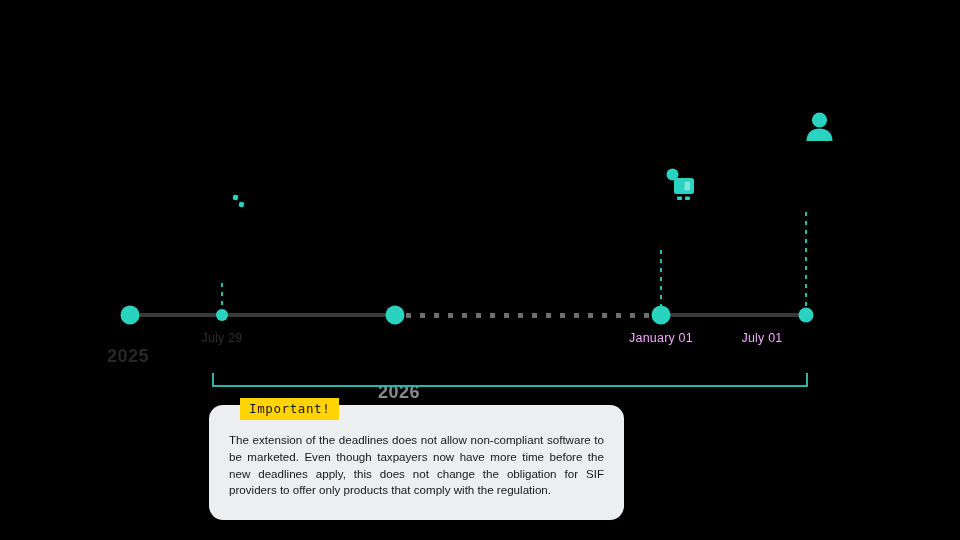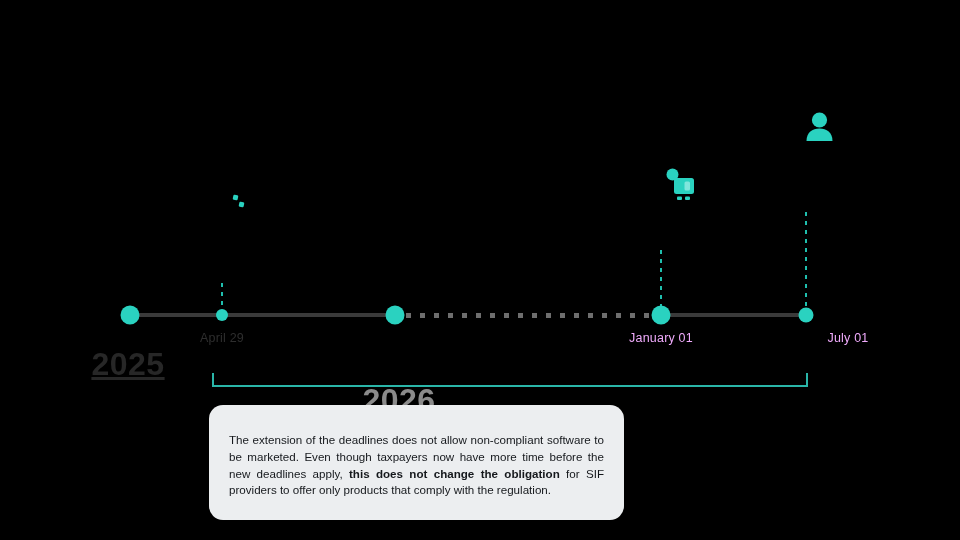--- a/index.html
+++ b/index.html
@@ -70,25 +70,24 @@
     font-size: 12.5px;
     letter-spacing: 0.2px;
     white-space: nowrap;
   }
   .date-label.dim    { color: #2e2e2e; }
   .date-label.bright { color: #f0abfc; }
 
   .year-label {
     position: absolute;
     transform: translateX(-50%);
-    font-size: 32px;
+    font-size: 18px;
     font-weight: 700;
     letter-spacing: 0.5px;
     white-space: nowrap;
-    text-decoration: underline;
   }
   .year-label.dim    { color: #272727; }
   .year-label.bright { color: #8b8b8b; margin-top: 36px; }
 
   
   .bracket {
     position: absolute;
     border: 2px solid #2ab5a8;
     border-top: none;
     box-sizing: border-box;
@@ -112,21 +111,21 @@
     padding: 3px 9px 4px 9px;
     white-space: nowrap;
   }
   .card-body {
     position: absolute;
     color: #15181c;
     font-size: 11.6px;
     line-height: 16.8px;
     text-align: justify;
   }
-  .card-body b { font-weight: 700; }
+  .card-body b { font-weight: 400; }
 
   
   .deco { position: absolute; }
   .deco svg { display: block; }
 </style>
 </head>
 <body>
 
 <div id="stage">
 
@@ -169,29 +168,30 @@
 
   <div id="nodes-layer">
       <div class="node big" style="left: 130px; top: 315px;"></div>
       <div class="node small" style="left: 222px; top: 315px;"></div>
       <div class="node big" style="left: 395px; top: 315px;"></div>
       <div class="node big" style="left: 661px; top: 315px;"></div>
       <div class="node mid" style="left: 806px; top: 315px;"></div>
     </div>
 
   <div id="date-labels-layer">
-      <div class="date-label dim" style="left: 222px; top: 331px;">April 29</div>
+      <div class="date-label dim" style="left: 222px; top: 331px;">July 29</div>
       <div class="date-label bright" style="left: 661px; top: 331px;">January 01</div>
-      <div class="date-label bright" style="left: 848px; top: 331px;">July 01</div>
+      <div class="date-label bright" style="left: 762px; top: 331px;">July 01</div>
     </div>
 
   <div id="year-labels-layer">
       <div class="year-label dim" style="left: 128px; top: 346px;">2025</div>
       <div class="year-label bright" style="left: 399px; top: 346px;">2026</div>
     </div>
 
   <div class="bracket" id="range-bracket" style="left: 212px; top: 373px; width: 596px;"></div>
 
   <div class="card" id="callout-card" style="left:209px; top:405px; width:415px; height:115px;">
+    <div class="badge" id="callout-badge" style="left:31px; top:-7px;">Important!</div>
     <div class="card-body" id="callout-text" style="left:20px; top:27px; width:375px;"><span>The extension of the deadlines does not allow non-compliant software to be marketed. Even though taxpayers now have more time before the new deadlines apply, </span><b>this does not change the obligation</b><span> for SIF providers to offer only products that comply with the regulation.</span></div>
   </div>
 
 </div>
 
 </body></html>

